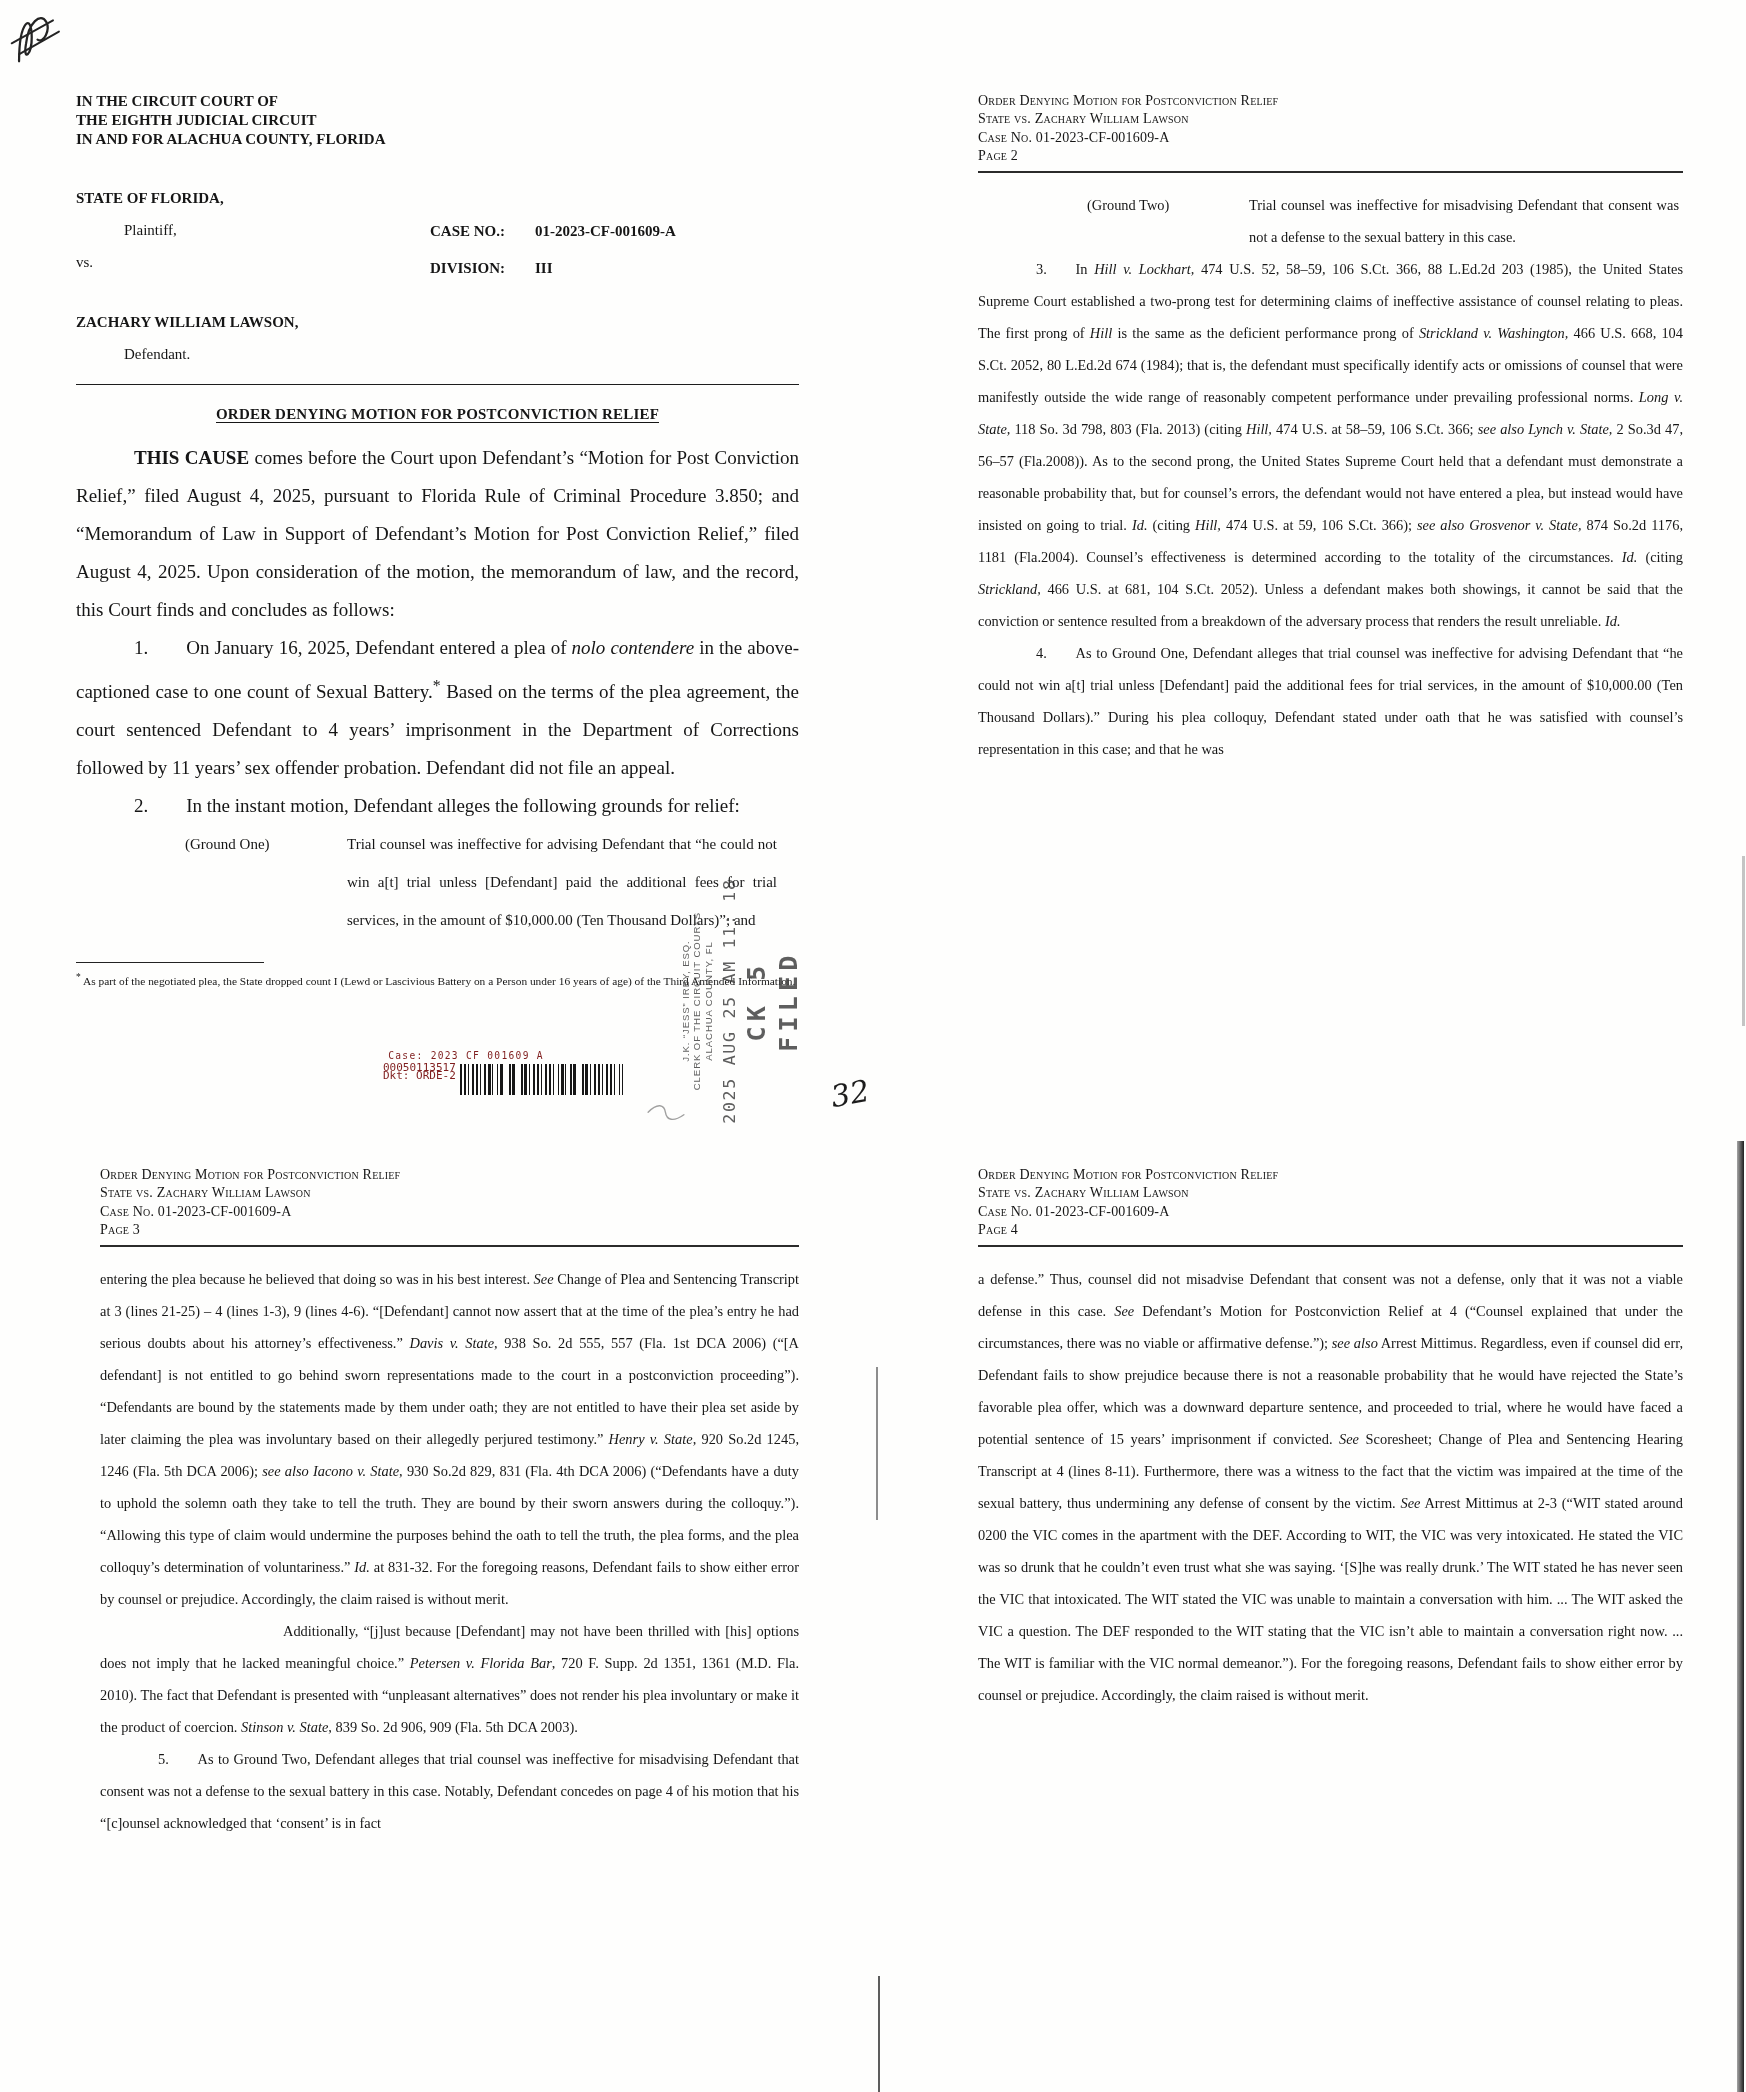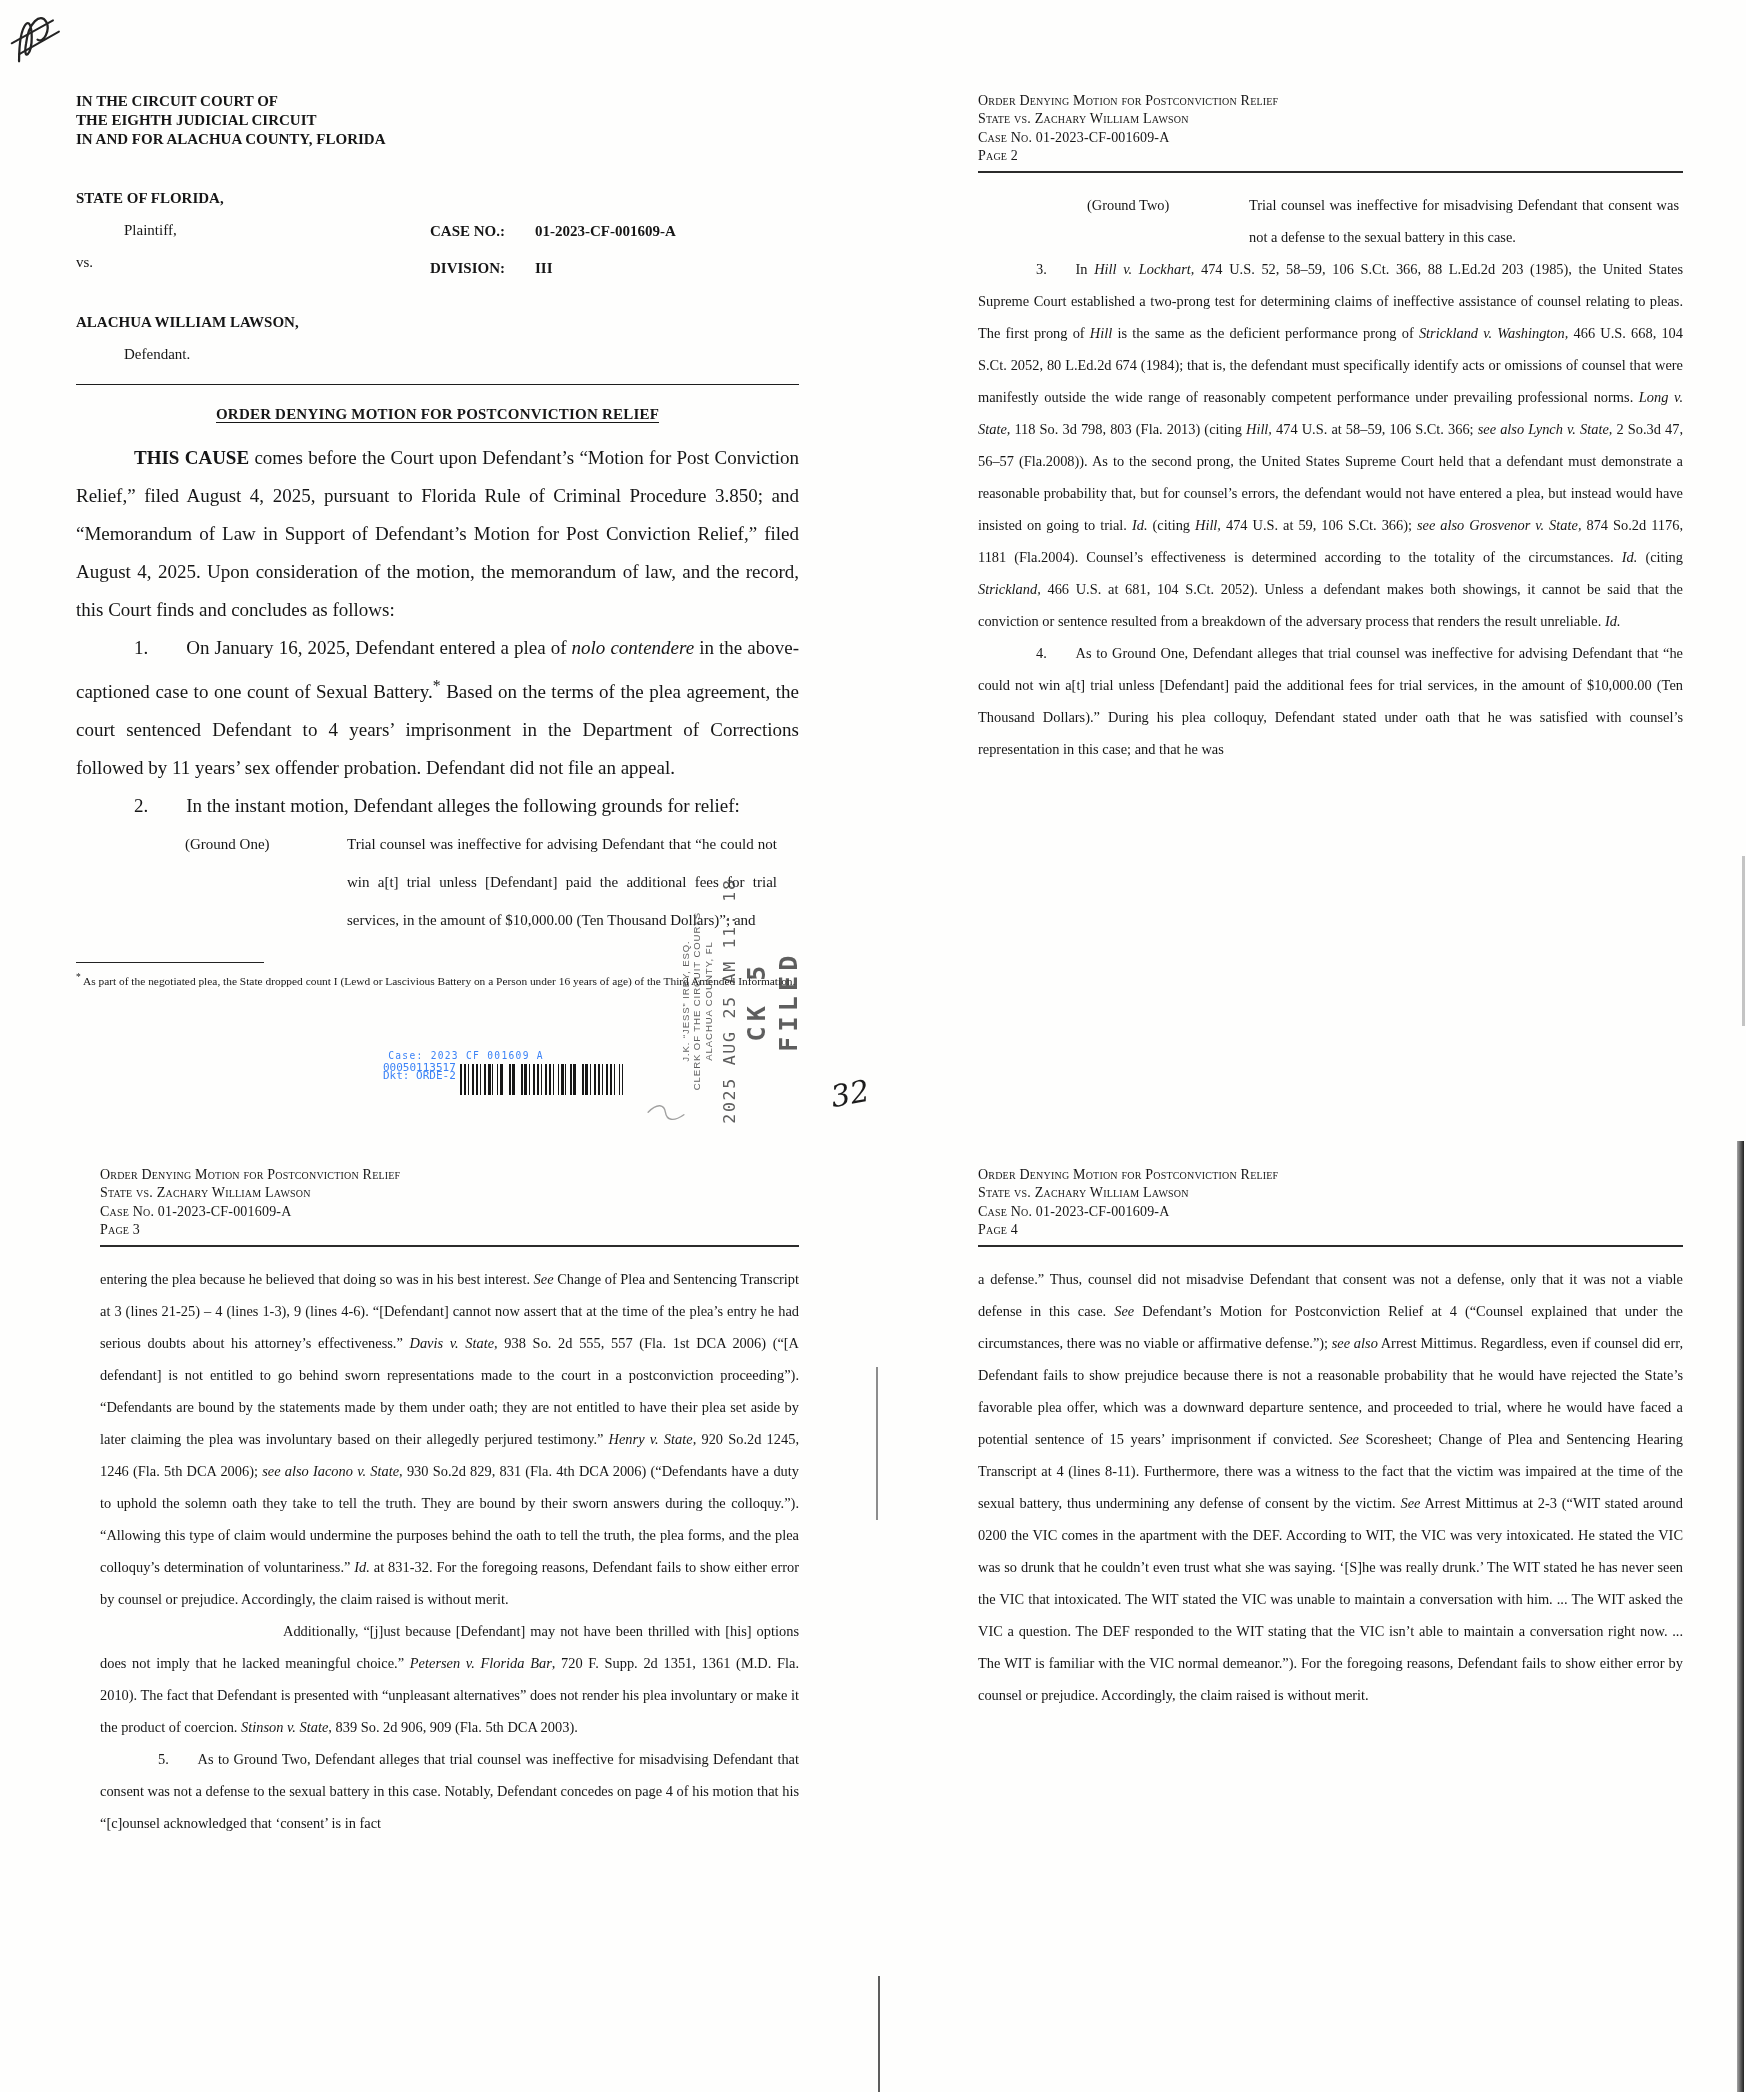--- a/index.html
+++ b/index.html
@@ -51,21 +51,21 @@
   .pg-body{margin-top:15.7px;}
 
   
   .stamp{position:absolute;left:611px;top:939px;width:262px;transform:rotate(-90deg);
          color:rgba(58,58,58,.82);text-align:center;pointer-events:none;}
   .st-small{font-family:"Liberation Sans",sans-serif;font-size:9.6px;line-height:11.4px;letter-spacing:0.9px;}
   .st-date{font-family:"DejaVu Sans Mono",monospace;font-size:16.6px;line-height:23px;letter-spacing:1.7px;margin-top:3.5px;}
   .st-big{font-family:"DejaVu Sans Mono",monospace;font-size:25px;line-height:30px;font-weight:bold;letter-spacing:5.2px;margin-top:1.7px;}
 
   
-  .barcode-block{position:absolute;left:383px;top:1050px;width:240px;font-family:"DejaVu Sans Mono",monospace;color:#3b82f6;}
+  .barcode-block{position:absolute;left:383px;top:1050px;width:240px;font-family:"DejaVu Sans Mono",monospace;color:#7f1d1d;}
   .bc-case{font-size:9.6px;letter-spacing:1.3px;margin:0 0 2.6px 5.2px;}
   .bc-row{display:flex;align-items:flex-start;}
   .bc-meta{font-size:11px;line-height:8.7px;margin-right:4.4px;white-space:nowrap;text-align:right;}
   .bars{width:185px;height:31px;
         background:repeating-linear-gradient(90deg,#161616 0px,#161616 1.7px,transparent 1.7px,transparent 3.5px,
         #161616 3.5px,#161616 6.1px,transparent 6.1px,transparent 7.9px,#161616 7.9px,#161616 8.7px,transparent 8.7px,transparent 12.2px);}
 
   
   .hand-32{position:absolute;left:831px;top:1076px;font-family:"DejaVu Serif",serif;font-style:italic;
            font-size:30px;color:#1c1c1c;transform:rotate(-10deg);}
@@ -87,21 +87,21 @@
       <div>IN THE CIRCUIT COURT OF</div>
       <div>THE EIGHTH JUDICIAL CIRCUIT</div>
       <div>IN AND FOR ALACHUA COUNTY, FLORIDA</div>
     </div>
 
     <div class="caption">
       <div class="cap-left">
         <div class="cap-name">STATE OF FLORIDA,</div>
         <div class="cap-role">Plaintiff,</div>
         <div>vs.</div>
-        <div class="cap-name">ALACHUA WILLIAM LAWSON,</div>
+        <div class="cap-name">ZACHARY WILLIAM LAWSON,</div>
         <div class="cap-role">Defendant.</div>
       </div>
       <div class="cap-right">
         <div><span class="lbl">CASE NO.:</span><span>01-2023-CF-001609-A</span></div>
         <div><span class="lbl">DIVISION:</span><span>III</span></div>
       </div>
     </div>
     <div class="cap-rule"></div>
 
     <div class="order-title">ORDER DENYING MOTION FOR POSTCONVICTION RELIEF</div>

